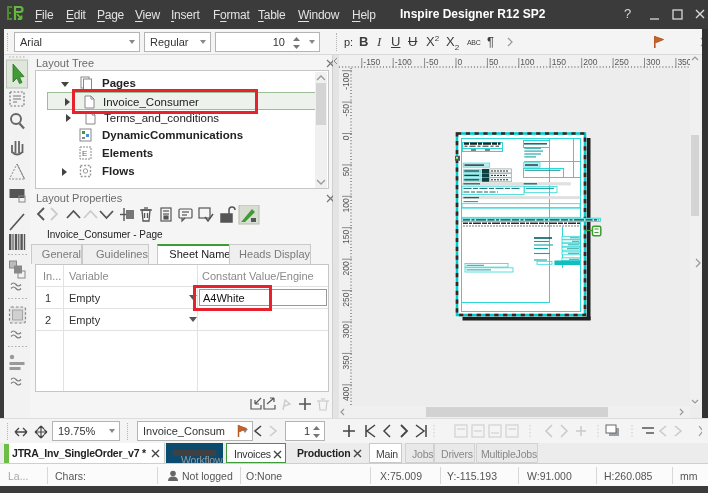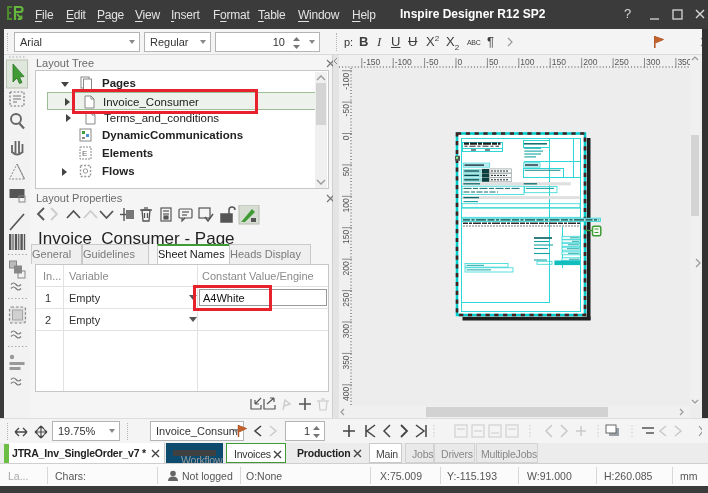--- a/index.html
+++ b/index.html
@@ -26,21 +26,21 @@
 #frameR { left:702px; top:29px; width:6px; height:464px; background:#323232; }
 #frameB { left:0; top:486px; width:708px; height:7px; background:#3b3b3b; }
 
 #panels { left:30px; top:55px; width:303px; height:363px; background:#f5f5f5; border-right:1px solid #d0d0d0; }
 .ptitle { position:absolute; font-size:11px; color:#6b6b6b; }
 .treebox { position:absolute; left:5px; top:15px; width:294px; height:119px; background:#fff; border:1px solid #c6c6c6; }
 .trow { position:absolute; left:1px; width:278px; height:17px; font-size:11.5px; color:#222; }
 .trow .lbl { position:absolute; top:2px; }
 .bold { font-weight:bold; }
 
-.tab { position:absolute; top:0; height:20px; font-size:11px; color:#7a7a7a; background:#efefef; border:1px solid #c9c9c9; border-bottom:none; text-align:left; }
+.tab { position:absolute; top:0; height:20px; font-size:11px; color:#7a7a7a; background:#efefef; border:1px solid #c9c9c9; border-bottom:none; text-align:right; }
 .tab.active { background:#fff; color:#1a1a1a; border-top:2px solid #3f9c35;margin-left:8px; }
 
 #sheettable { position:absolute; left:5px; top:74px; width:294px; height:128px; background:#fff; border:1px solid #c6c6c6; }
 #sheettable .hdr { position:absolute; font-size:11px; color:#8a8a8a; top:5px; }
 #sheettable .cline { position:absolute; top:0; width:1px; height:100%; background:#e2e2e2; }
 #sheettable .rline { position:absolute; left:0; width:100%; height:1px; background:#e2e2e2; }
 .cellt { position:absolute; font-size:11px; color:#333; }
 
 .redbox { position:absolute; border:3px solid #e8222d; }
 
@@ -289,21 +289,21 @@
         <path d="M169 12 L172 16 L177 9" stroke-width="1.5"></path>
       </g>
     <g stroke="#555" stroke-width="1.5" fill="none">
         <rect x="185" y="9" width="11" height="8" fill="#555"></rect>
         <path d="M193 9 L193 5 Q193 2 196 2 Q199 2 199 5"></path>
       </g>
     <rect x="203" y="0" width="20" height="19" fill="#d8ddd4" stroke="#b5bdb0"></rect>
     <path d="M206 16 L216 4 L219 7 L209 17 L205 17 Z" fill="#3f9c35"></path>
     <rect x="215" y="13" width="5" height="4" fill="#555"></rect>
   </svg>
-  <span class="abs" style="left:8px;top:174px;font-size:17px;color:#222">Invoice_Consumer - Page</span>
+  <span class="abs" style="left:17px;top:174px;font-size:10px;color:#222">Invoice_Consumer - Page</span>
 
   <div class="tab" style="left:1px;top:189px;width:51px"><span style="position:relative;top:3px">General</span></div>
   <div class="tab" style="left:52px;top:189px;width:67px"><span style="position:relative;top:3px">Guidelines</span></div>
   <div class="tab active" style="left:119px;top:189px;width:80px"><span style="position:relative;top:2px">Sheet Names</span></div>
   <div class="tab" style="left:199px;top:189px;width:82px"><span style="position:relative;top:3px">Heads Display</span></div>
   <div id="tabsrow" style="position:absolute;left:3px;top:189px;width:297px;height:1px"></div>
 
   <div id="sheettable" style="top:209px">
     <div class="cline" style="left:27px"></div>
     <div class="cline" style="left:161px"></div>
@@ -558,21 +558,21 @@
   <div class="dotsep" style="left:7px;top:4px;height:17px"></div>
   <svg class="abs" style="left:14px;top:6px" width="36" height="14">
     <path d="M1 7 L5 3 M1 7 L5 11 M1 7 L13 7 M13 7 L9 3 M13 7 L9 11" stroke="#444" stroke-width="1.3" fill="none"></path>
     <path d="M27 1 L27 13 M21 7 L33 7 M27 1 L24 4 M27 1 L30 4 M27 13 L24 10 M27 13 L30 10 M21 7 L24 4.5 M21 7 L24 9.5 M33 7 L30 4.5 M33 7 L30 9.5" stroke="#444" stroke-width="1.2" fill="none"></path>
   </svg>
   <div class="combo" style="left:52px;width:68px;top:2px">
       <span class="tx">19.75%</span>
       <span class="carr"></span>
     </div>
   <div class="dotsep" style="left:127px;top:4px;height:17px"></div>
-  <div class="combo" style="left:150px;width:94px;top:2px">
+  <div class="combo" style="left:137px;width:116px;top:2px">
       <span class="tx">Invoice_Consum</span>
       <span class="carr"></span>
     </div>
   <svg class="abs" style="left:236px;top:4px" width="13" height="15">
       <path d="M2.5 14 L2.5 2" stroke="#b55a28" stroke-width="1.5"></path>
       <path d="M2.5 2.5 L10.5 5.5 L4 8.5 L2.5 8" fill="#c4622d" stroke="#b55a28" stroke-width="1"></path>
     </svg>
   <svg class="abs" style="left:253px;top:6px" width="10" height="12">
       <path d="M8 1 L2 6 L8 11" stroke="#444" stroke-width="1.6" fill="none"></path>
     </svg>

